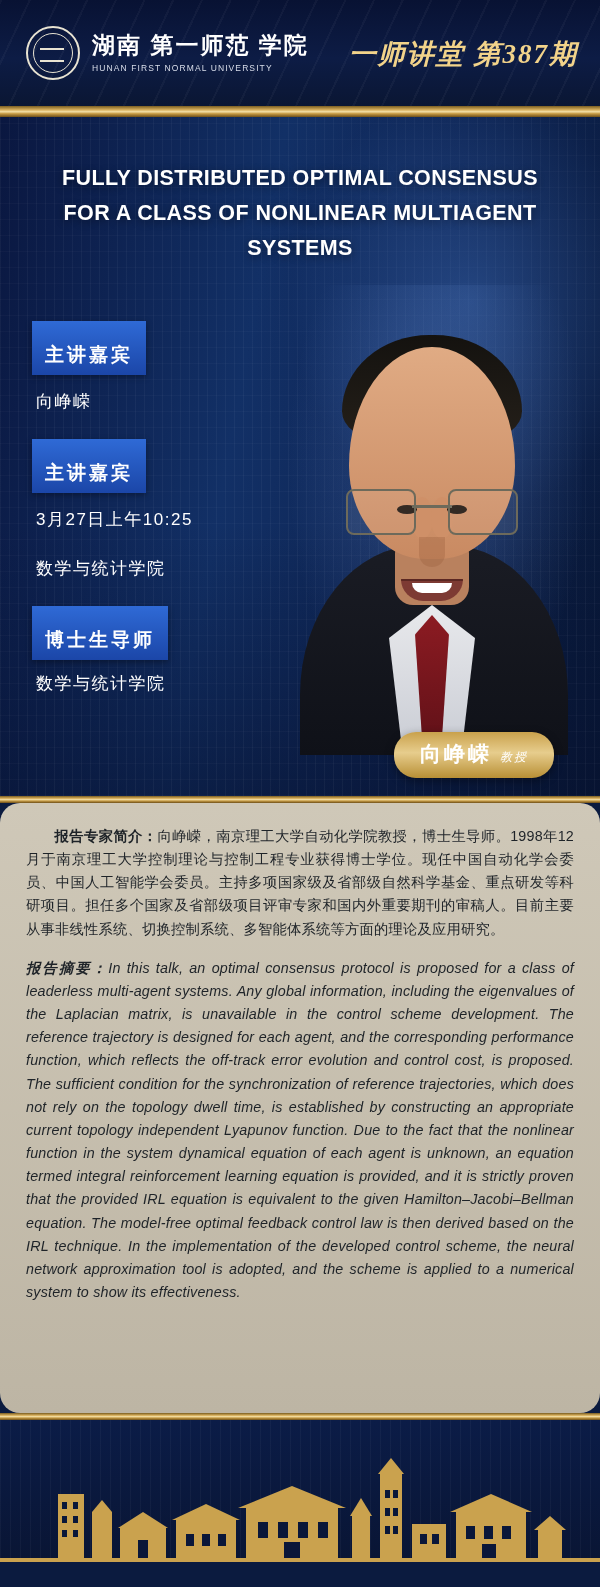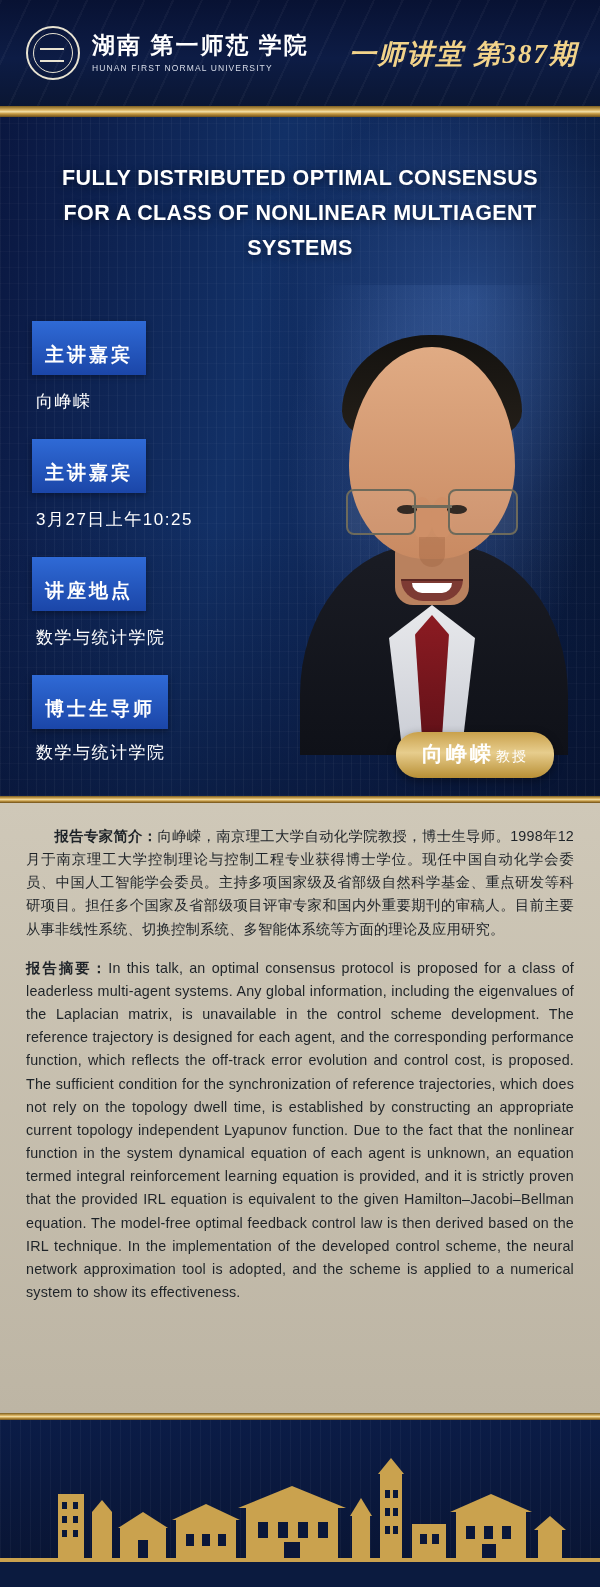--- a/index.html
+++ b/index.html
@@ -338,44 +338,47 @@
     white-space: nowrap;
   }
   .name-plate .nm {
     color: #ffffff;
     font-size: 21px;
     font-weight: bold;
     letter-spacing: 3px;
   }
   .name-plate .ti {
     color: #ffffff;
-    font-size: 14px;
+    font-size: 12px;
     letter-spacing: 2px;
-    margin-left: 2px;
+    margin-left: 8px;
+    font-style: italic;
   }
 
   
   .abstract {
     position: relative;
     background: linear-gradient(180deg, #cfc8b8 0%, #bdb5a4 100%);
     padding: 22px 26px 26px 26px;
     min-height: 610px;
     box-sizing: border-box;
+    border-radius: 20px;
   }
   .abstract p {
     margin: 0 0 16px 0;
     color: #1e2328;
     font-size: 14.3px;
     line-height: 1.62;
     text-align: justify;
     text-indent: 2em;
     letter-spacing: 0.2px;
   }
   .abstract p.eng {
     text-indent: 0;
+    font-style: italic;
   }
   .abstract b {
     font-weight: bold;
   }
 
   
   .footer {
     position: relative;
     height: 142px;
     background: linear-gradient(180deg, #0b1c47 0%, #091534 100%);
@@ -443,21 +446,20 @@
     <div class="info-col">
       <div>
         <span class="info-label">主讲嘉宾</span>
         <div class="info-value">向峥嵘</div>
       </div>
       <div>
         <span class="info-label">主讲嘉宾</span>
         <div class="info-value">3月27日上午10:25</div>
       </div>
       <div>
-        <span class="info-label">讲座地点</span>
         <div class="info-value">数学与统计学院</div>
       </div>
       <div>
         <span class="info-label">博士生导师</span>
         <div class="info-value last">数学与统计学院</div>
       </div>
     </div>
 
     <div class="name-plate">
       <span class="nm">向峥嵘</span><span class="ti">教授</span>

